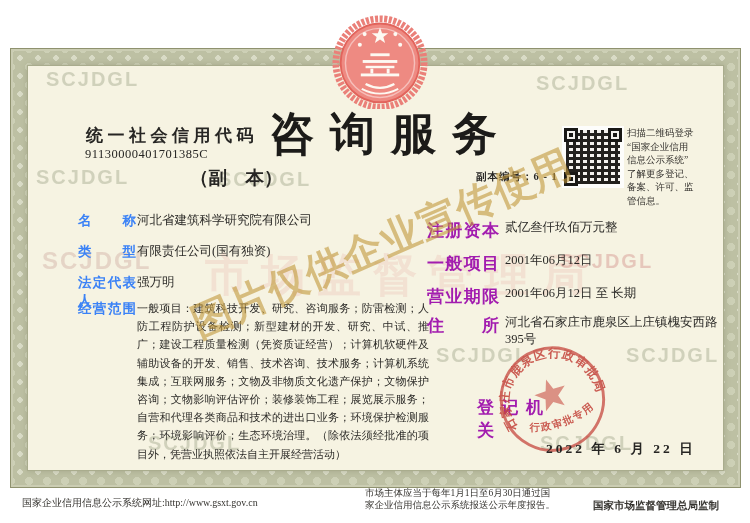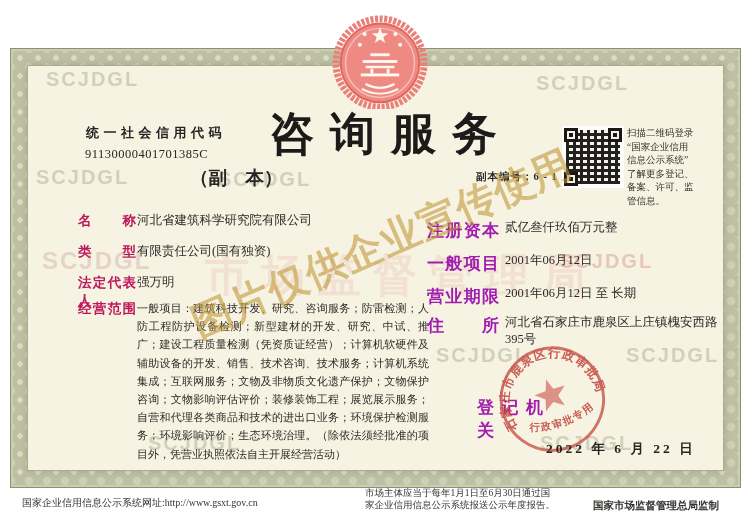--- a/index.html
+++ b/index.html
@@ -18,39 +18,39 @@
   
   .wm-tile{position:absolute;font-family:"Liberation Sans","DejaVu Sans",sans-serif;
         font-weight:bold;font-size:20px;letter-spacing:2px;color:rgba(152,157,131,.40);}
   .wm-pink{color:rgba(214,150,144,.48);}
   .wm-big{font-size:24px;color:rgba(203,163,152,.38);}
   .wm-center{position:absolute;left:205px;top:246px;font-size:44px;letter-spacing:12px;
         font-weight:bold;font-family:"Liberation Sans",sans-serif;color:rgba(224,138,128,.17);}
   .wm-gold{position:absolute;left:183px;top:300px;transform:rotate(-23.5deg);transform-origin:left top;
         font-size:40px;font-weight:bold;letter-spacing:1px;color:rgba(193,152,58,.60);white-space:nowrap;}
   
-  .credit-label{font-weight:bold;font-size:13px;letter-spacing:4.5px;text-align:center;}
+  .credit-label{font-weight:bold;font-size:17px;letter-spacing:4.5px;text-align:center;}
   .credit-code{font-size:12.5px;letter-spacing:.5px;}
   .title{left:190px;top:104px;width:370px;text-align:center;font-size:45px;font-weight:bold;
          letter-spacing:16px;padding-left:16px;color:#1c1b19;}
   .subtitle{left:190px;top:165px;width:370px;text-align:left;font-size:18.5px;font-weight:bold;}
   .copyno{left:432px;top:170px;font-size:10.5px;font-weight:bold;letter-spacing:1px;margin-left:44px;}
   
   .qr{left:562px;top:126px;width:58px;height:58px;background:#fdfdfb;padding:2px;}
   .qr-pat{position:absolute;left:4px;top:4px;width:54px;height:54px;
         background:
           repeating-linear-gradient(90deg,#23211e 0 3px,rgba(0,0,0,0) 3px 7px),
           repeating-linear-gradient(0deg,#23211e 0 3px,#f4f2ee 3px 6px);}
   .finder{position:absolute;width:14px;height:14px;border:3px solid #191815;background:#f4f2ee;box-sizing:border-box;}
   .finder i{position:absolute;left:2px;top:2px;width:4px;height:4px;background:#191815;}
   .qr-caption{left:627px;top:127px;width:100px;font-size:9.5px;line-height:13.6px;
         white-space:pre-line;color:#33312d;}
   
   .flabel{position:absolute;left:78px;width:58px;text-align:justify;text-align-last:justify;
-        font-weight:bold;font-size:13.5px;font-family:"Liberation Sans","DejaVu Sans",sans-serif;color:#be185d;}
+        font-weight:bold;font-size:13.5px;font-family:"Liberation Sans","DejaVu Sans",sans-serif;color:#3b82f6;}
   .frlabel{position:absolute;left:427px;width:72px;text-align:justify;text-align-last:justify;
         font-weight:bold;font-size:17px;font-family:"Liberation Sans","DejaVu Sans",sans-serif;color:#a21caf;}
   .fvalue{position:absolute;font-size:12.5px;color:#2b2a27;}
   .scope{left:137px;top:299px;width:292px;font-size:11px;line-height:18.2px;text-align:justify;}
   .addr{white-space:pre-line;line-height:17px;}
   .regdate{left:546px;top:440px;font-size:13.5px;font-weight:bold;letter-spacing:3px;}
   
   .seal{left:494px;top:342px;width:118px;height:118px;transform:rotate(-18deg);opacity:.88;}
   
   .foot{font-size:10px;color:#35332f;}

